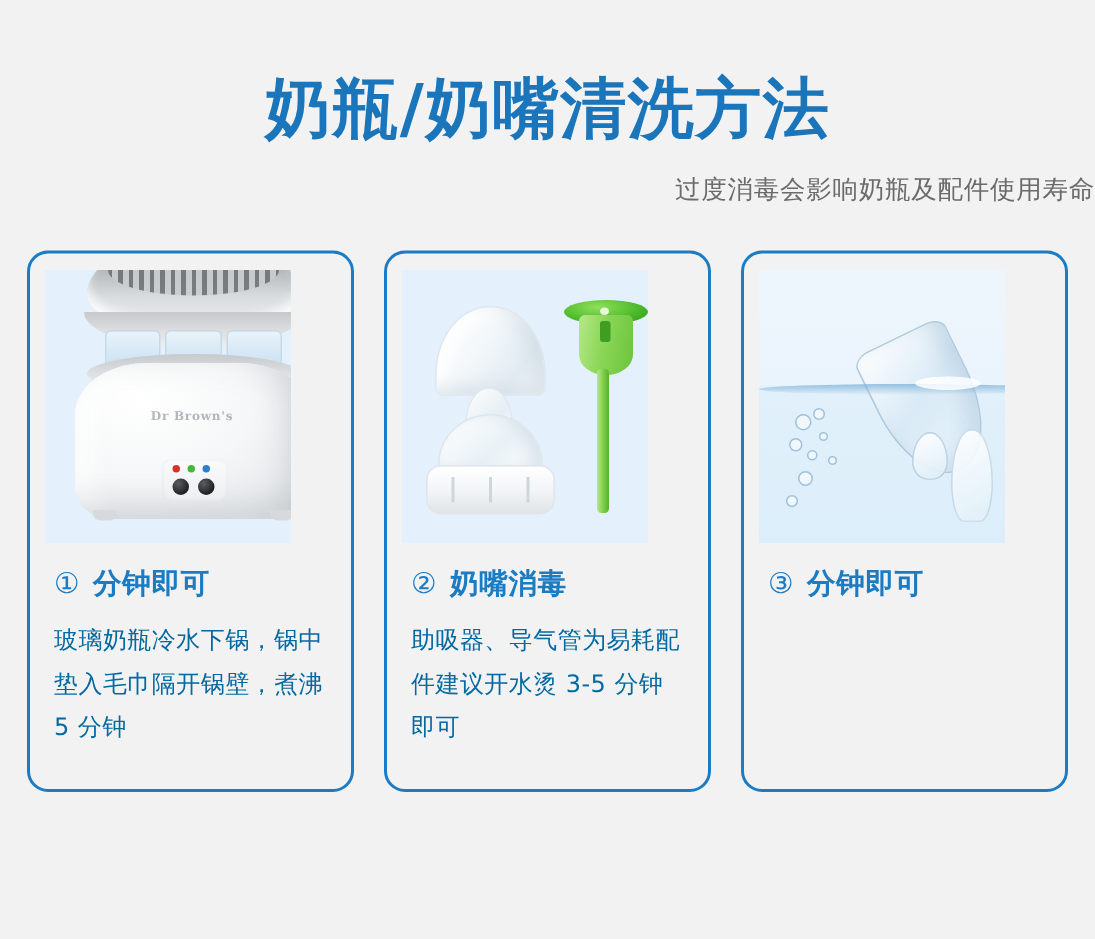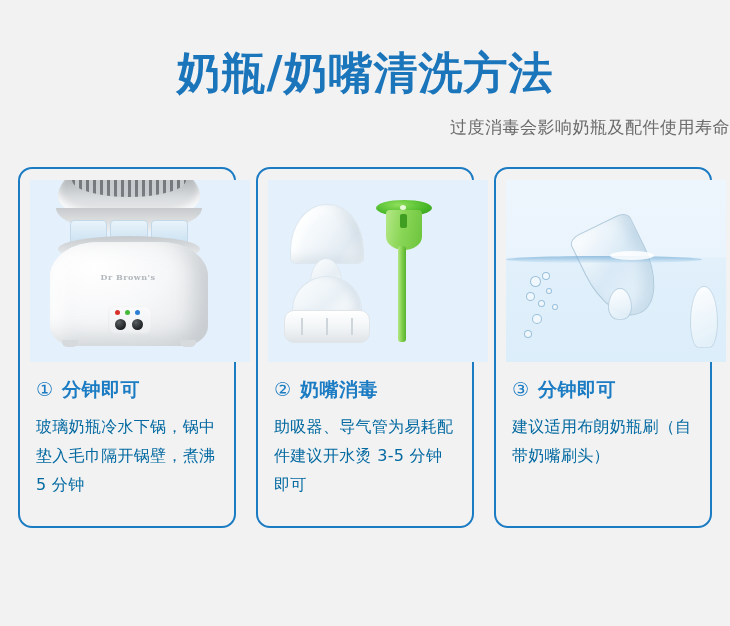--- a/index.html
+++ b/index.html
@@ -59,26 +59,25 @@
     box-sizing: border-box;
     border: 2px solid #1b7cc4;
     border-radius: 14px;
     background: #f2f2f2;
     position: relative;
     padding: 11px 10px 0 10px;
   }
 
   
   .photo {
-    width: 196px;
+    width: 164px;
     height: 182px;
     background: #e4f0fb;
     position: relative;
     overflow: hidden;
-    padding-left: 24px;
   }
 
   
   .ster-lid {
     position: absolute;
     left: 28px;
     top: -22px;
     width: 142px;
     height: 64px;
     border-radius: 50% 50% 46% 46% / 60% 60% 40% 40%;
@@ -485,17 +484,16 @@
         <span class="bubble" style="left:32px;top:120px;width:5px;height:5px;"></span>
         <span class="bubble" style="left:26px;top:134px;width:8px;height:8px;"></span>
         <span class="bubble" style="left:40px;top:108px;width:4px;height:4px;"></span>
         <span class="bubble" style="left:18px;top:150px;width:6px;height:6px;"></span>
         <span class="bubble" style="left:46px;top:124px;width:4px;height:4px;"></span>
       </div>
       <div class="card-head">
         <span class="card-num">③</span>
         <span class="card-title">分钟即可</span>
       </div>
-      <div class="card-body">建议适用布朗奶瓶刷（自带奶嘴刷头）</div>
     </div>
 
   </div>
 </div>
 
 </body></html>

